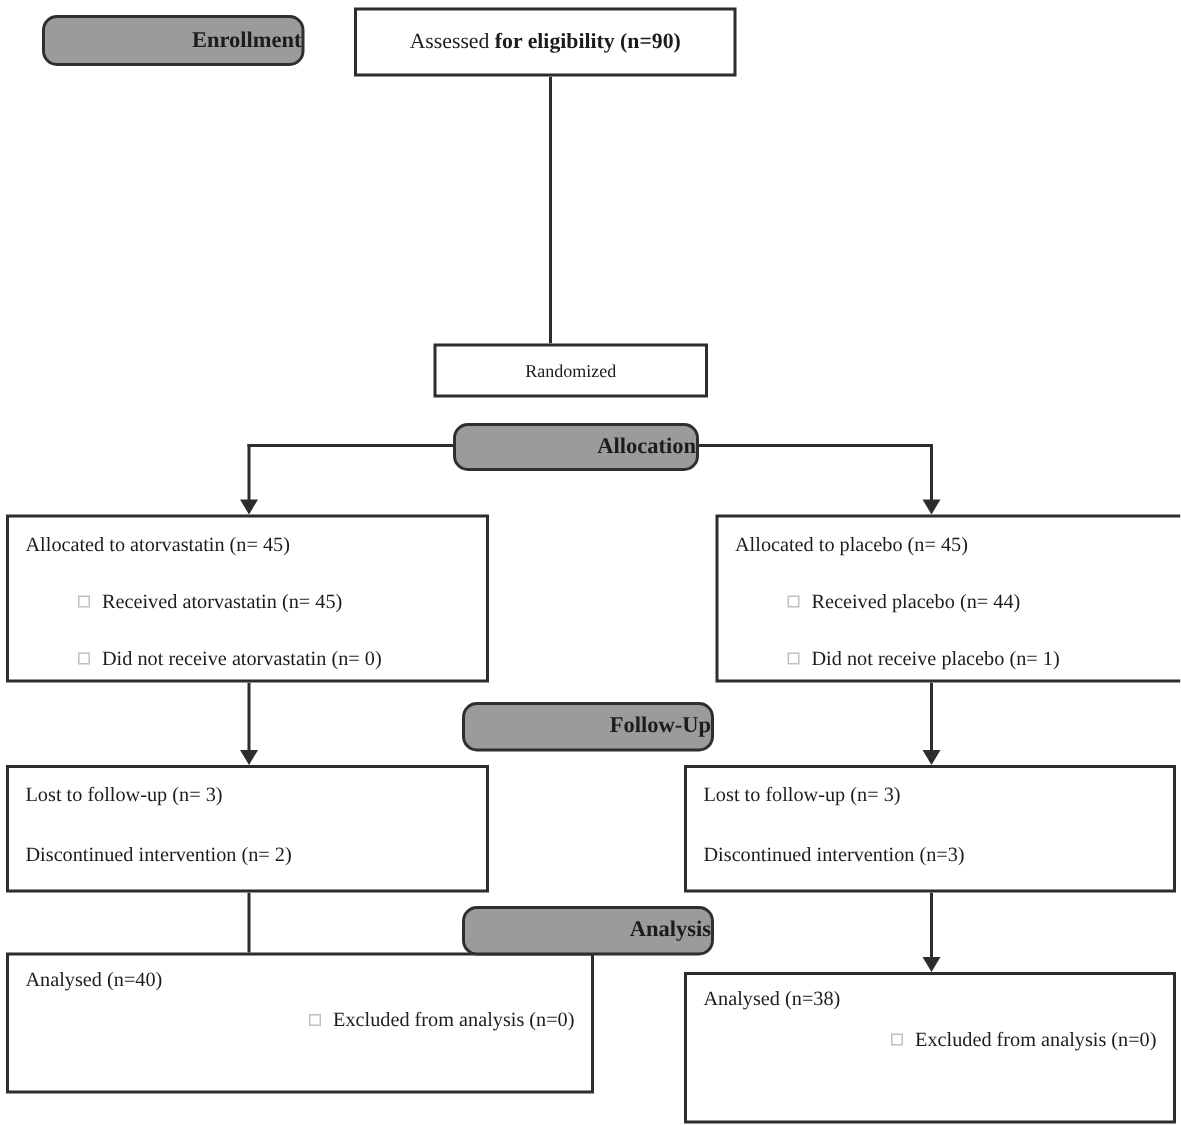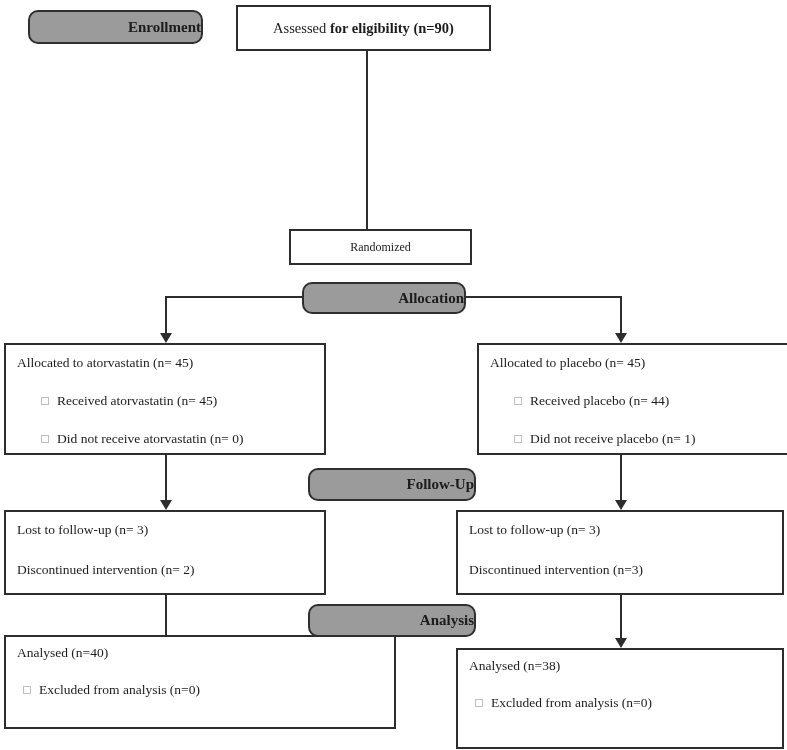--- a/index.html
+++ b/index.html
@@ -35,22 +35,22 @@
   .box{
     position:absolute;
     background:#fff;
     border:2px solid var(--box-border);
     font-size:13.5px;
     z-index:2;
   }
   .box.center{display:flex;align-items:center;justify-content:center;}
   .box .pad{padding:10px 11px 0 11px;}
   .line-txt{display:block;white-space:nowrap;}
-  .item{display:block;margin-top:22px;margin-left:8px;white-space:nowrap;padding-left:16px;}
-  .item-tight{display:block;margin-top:21px;margin-left:6px;white-space:nowrap;}
+  .item{display:block;margin-top:22px;margin-left:19px;white-space:nowrap;padding-left:16px;}
+  .item-tight{display:block;margin-top:11px;margin-left:6px;white-space:nowrap;text-align:right;}
   .bullet{
     display:inline-block;
     width:8px;height:8px;
     border:1px solid var(--bullet);
     margin-right:8px;
     vertical-align:baseline;
   }
   
   .vline,.hline{position:absolute;background:var(--line);z-index:1;}
   .vline{width:2px;}

